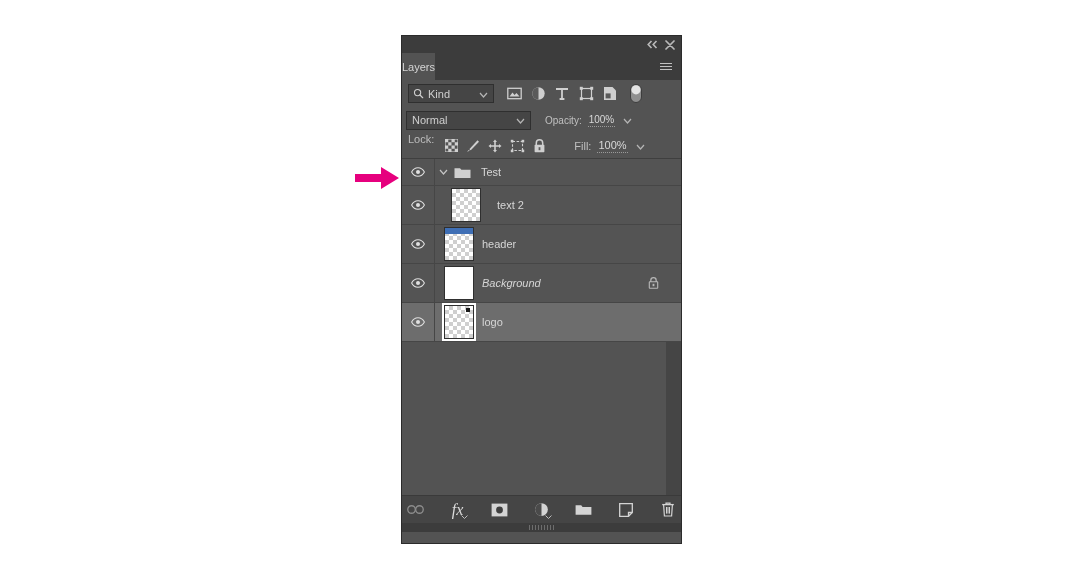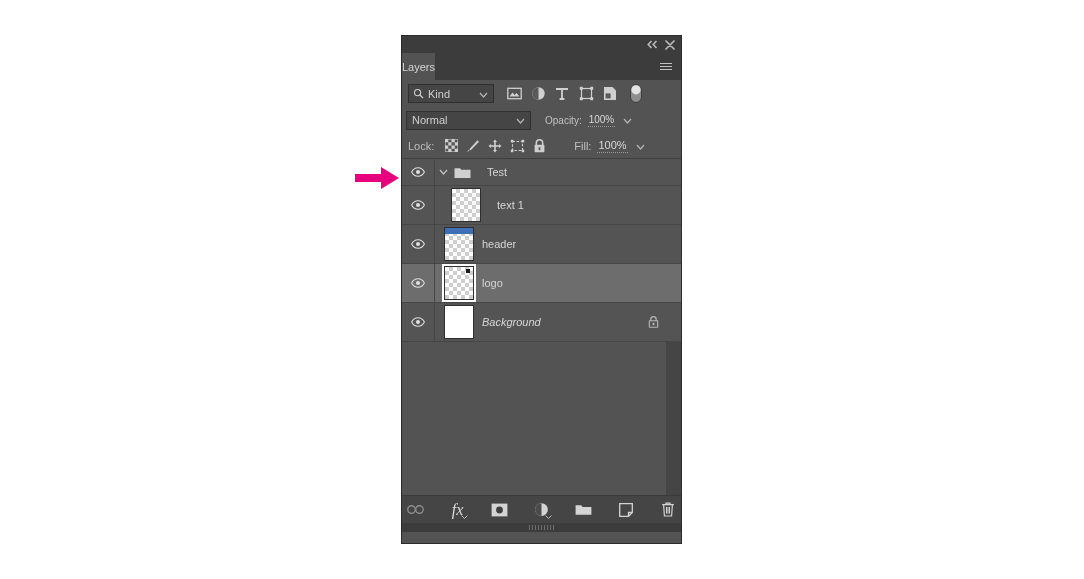--- a/index.html
+++ b/index.html
@@ -187,21 +187,20 @@
   }
   .stepper-caret {
     margin-left: 8px;
     cursor: pointer;
   }
 
   
   .lock-row {
     height: 25px;
     display: flex;
-    align-items: center;
     padding: 0 6px;
     background: #535353;
     border-bottom: 1px solid #3f3f3f;
   }
   .lock-label { font-size: 11px; color: #bdbdbd; }
   .lock-icons { display: flex; align-items: center; margin-left: 6px; }
   .lock-icon {
     width: 22px; height: 22px;
     display: flex; align-items: center; justify-content: center;
     cursor: pointer;
@@ -307,21 +306,21 @@
     flex: none;
   }
   .group-folder {
     width: 22px;
     display: flex;
     align-items: center;
     justify-content: center;
     flex: none;
   }
   .group-name {
-    margin-left: 14px;
+    margin-left: 8px;
     font-size: 11px;
     color: #d6d6d6;
   }
   .row-lock-icon {
     margin-right: 22px;
     display: flex;
     align-items: center;
     cursor: pointer;
   }
 
@@ -551,85 +550,85 @@
         </svg>
       </div>
       <div class="group-folder">
         <svg width="17" height="13" viewBox="0 0 17 13" xmlns="http://www.w3.org/2000/svg">
           <path d="M0.5 2.2 H6 L7.4 3.8 H16.5 V12 H0.5 Z" fill="#d0d0d0"></path>
         </svg>
       </div>
       <span class="group-name">Test</span>
     </div>
 
-
     <div class="layer-row">
       <div class="eye-cell">
         <svg width="14" height="10" viewBox="0 0 16 11" xmlns="http://www.w3.org/2000/svg">
           <path d="M8 0.6 C3.2 0.6 0.7 5.5 0.7 5.5 C0.7 5.5 3.2 10.4 8 10.4 C12.8 10.4 15.3 5.5 15.3 5.5 C15.3 5.5 12.8 0.6 8 0.6 Z" fill="none" stroke="#e0e0e0" stroke-width="1.2"></path>
           <circle cx="8" cy="5.5" r="2.3" fill="#e0e0e0"></circle>
         </svg>
       </div>
       <div class="thumb-cell" style="width:62px;">
         <div class="layer-thumb"></div>
       </div>
-      <span class="layer-name">text 1</span>
-    </div>
+      <span class="layer-name">text 2</span>
+    </div>
+
 
     <div class="layer-row">
       <div class="eye-cell">
         <svg width="14" height="10" viewBox="0 0 16 11" xmlns="http://www.w3.org/2000/svg">
           <path d="M8 0.6 C3.2 0.6 0.7 5.5 0.7 5.5 C0.7 5.5 3.2 10.4 8 10.4 C12.8 10.4 15.3 5.5 15.3 5.5 C15.3 5.5 12.8 0.6 8 0.6 Z" fill="none" stroke="#e0e0e0" stroke-width="1.2"></path>
           <circle cx="8" cy="5.5" r="2.3" fill="#e0e0e0"></circle>
         </svg>
       </div>
       <div class="thumb-cell">
         <div class="layer-thumb">
           <div class="thumb-topbar"></div>
         </div>
       </div>
       <span class="layer-name">header</span>
+    </div>
+
+    <div class="layer-row">
+      <div class="eye-cell">
+        <svg width="14" height="10" viewBox="0 0 16 11" xmlns="http://www.w3.org/2000/svg">
+          <path d="M8 0.6 C3.2 0.6 0.7 5.5 0.7 5.5 C0.7 5.5 3.2 10.4 8 10.4 C12.8 10.4 15.3 5.5 15.3 5.5 C15.3 5.5 12.8 0.6 8 0.6 Z" fill="none" stroke="#e0e0e0" stroke-width="1.2"></path>
+          <circle cx="8" cy="5.5" r="2.3" fill="#e0e0e0"></circle>
+        </svg>
+      </div>
+      <div class="thumb-cell">
+        <div class="layer-thumb solid-white"></div>
+      </div>
+      <span class="layer-name italic">Background</span>
+      <span class="row-lock-icon">
+        <svg width="11" height="12" viewBox="0 0 11 12" xmlns="http://www.w3.org/2000/svg">
+          <path d="M2.8 5 V3.4 a2.7 2.7 0 0 1 5.4 0 V5" stroke="#b8b8b8" stroke-width="1.2" fill="none"></path>
+          <rect x="1.3" y="4.8" width="8.4" height="6.4" rx="0.5" stroke="#b8b8b8" stroke-width="1.1" fill="none"></rect>
+          <rect x="4.6" y="6.8" width="1.8" height="2.4" fill="#b8b8b8"></rect>
+        </svg>
+      </span>
     </div>
 
     <div class="layer-row selected">
       <div class="eye-cell">
         <svg width="14" height="10" viewBox="0 0 16 11" xmlns="http://www.w3.org/2000/svg">
           <path d="M8 0.6 C3.2 0.6 0.7 5.5 0.7 5.5 C0.7 5.5 3.2 10.4 8 10.4 C12.8 10.4 15.3 5.5 15.3 5.5 C15.3 5.5 12.8 0.6 8 0.6 Z" fill="none" stroke="#e0e0e0" stroke-width="1.2"></path>
           <circle cx="8" cy="5.5" r="2.3" fill="#e0e0e0"></circle>
         </svg>
       </div>
       <div class="thumb-cell">
         <span class="thumb-selected-ring">
           <span class="layer-thumb" style="display:block;">
             <span class="thumb-dot"></span>
           </span>
         </span>
       </div>
       <span class="layer-name">logo</span>
     </div>
-
-    <div class="layer-row">
-      <div class="eye-cell">
-        <svg width="14" height="10" viewBox="0 0 16 11" xmlns="http://www.w3.org/2000/svg">
-          <path d="M8 0.6 C3.2 0.6 0.7 5.5 0.7 5.5 C0.7 5.5 3.2 10.4 8 10.4 C12.8 10.4 15.3 5.5 15.3 5.5 C15.3 5.5 12.8 0.6 8 0.6 Z" fill="none" stroke="#e0e0e0" stroke-width="1.2"></path>
-          <circle cx="8" cy="5.5" r="2.3" fill="#e0e0e0"></circle>
-        </svg>
-      </div>
-      <div class="thumb-cell">
-        <div class="layer-thumb solid-white"></div>
-      </div>
-      <span class="layer-name italic">Background</span>
-      <span class="row-lock-icon">
-        <svg width="11" height="12" viewBox="0 0 11 12" xmlns="http://www.w3.org/2000/svg">
-          <path d="M2.8 5 V3.4 a2.7 2.7 0 0 1 5.4 0 V5" stroke="#b8b8b8" stroke-width="1.2" fill="none"></path>
-          <rect x="1.3" y="4.8" width="8.4" height="6.4" rx="0.5" stroke="#b8b8b8" stroke-width="1.1" fill="none"></rect>
-          <rect x="4.6" y="6.8" width="1.8" height="2.4" fill="#b8b8b8"></rect>
-        </svg>
-      </span>
-    </div>
   </div>
 
   <div class="panel-footer">
     <div class="footer-btn" title="Link layers">
       <svg width="17" height="11" viewBox="0 0 18 11" xmlns="http://www.w3.org/2000/svg">
         <rect x="0.8" y="1.5" width="8" height="8" rx="4" stroke="#8c8c8c" stroke-width="1.4" fill="none"></rect>
         <rect x="9.2" y="1.5" width="8" height="8" rx="4" stroke="#8c8c8c" stroke-width="1.4" fill="none"></rect>
       </svg>
     </div>
     <div class="footer-btn" title="Layer style">

